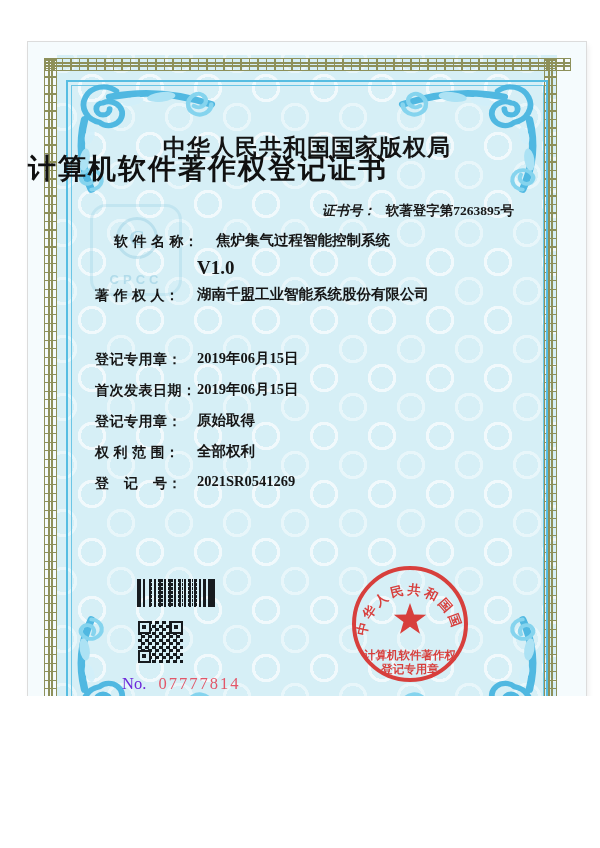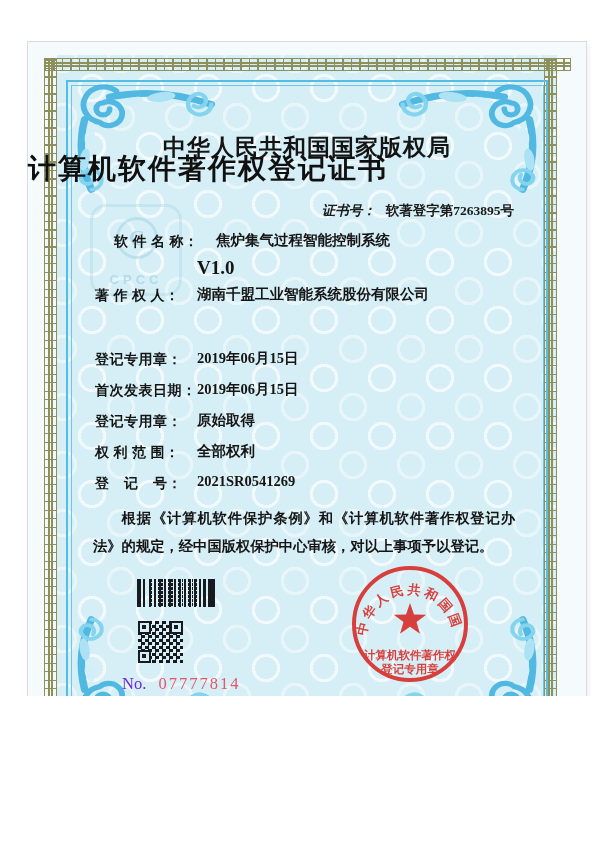--- a/index.html
+++ b/index.html
@@ -195,21 +195,20 @@
     </div>
     <div class="row r6">
       <span class="flabel">权 利 范 围：</span>
       <span class="fvalue">全部权利</span>
     </div>
     <div class="row r7">
       <span class="flabel">登　记　号：</span>
       <span class="fvalue">2021SR0541269</span>
     </div>
 
-    <div class="statement">根据《计算机软件保护条例》和《计算机软件著作权登记办法》的规定，经中国版权保护中心审核，对以上事项予以登记。</div>
 
     <div class="barcode"></div>
     <div class="qr">
       <span class="finder f-tl">
           <i></i>
         </span>
       <span class="finder f-tr">
           <i></i>
         </span>
       <span class="finder f-bl">

